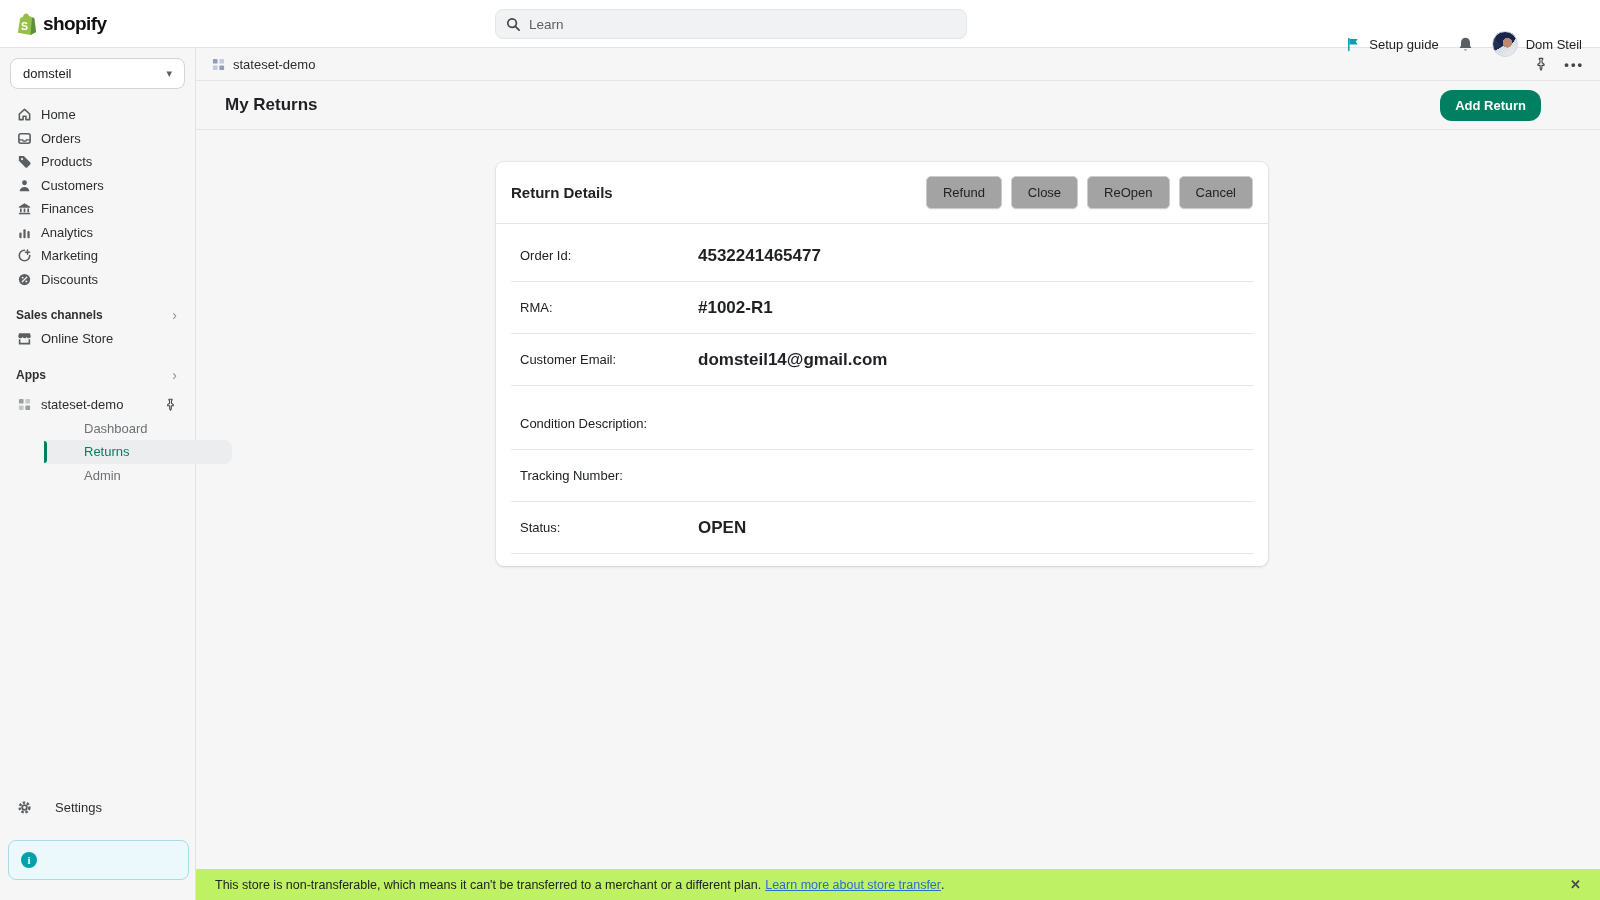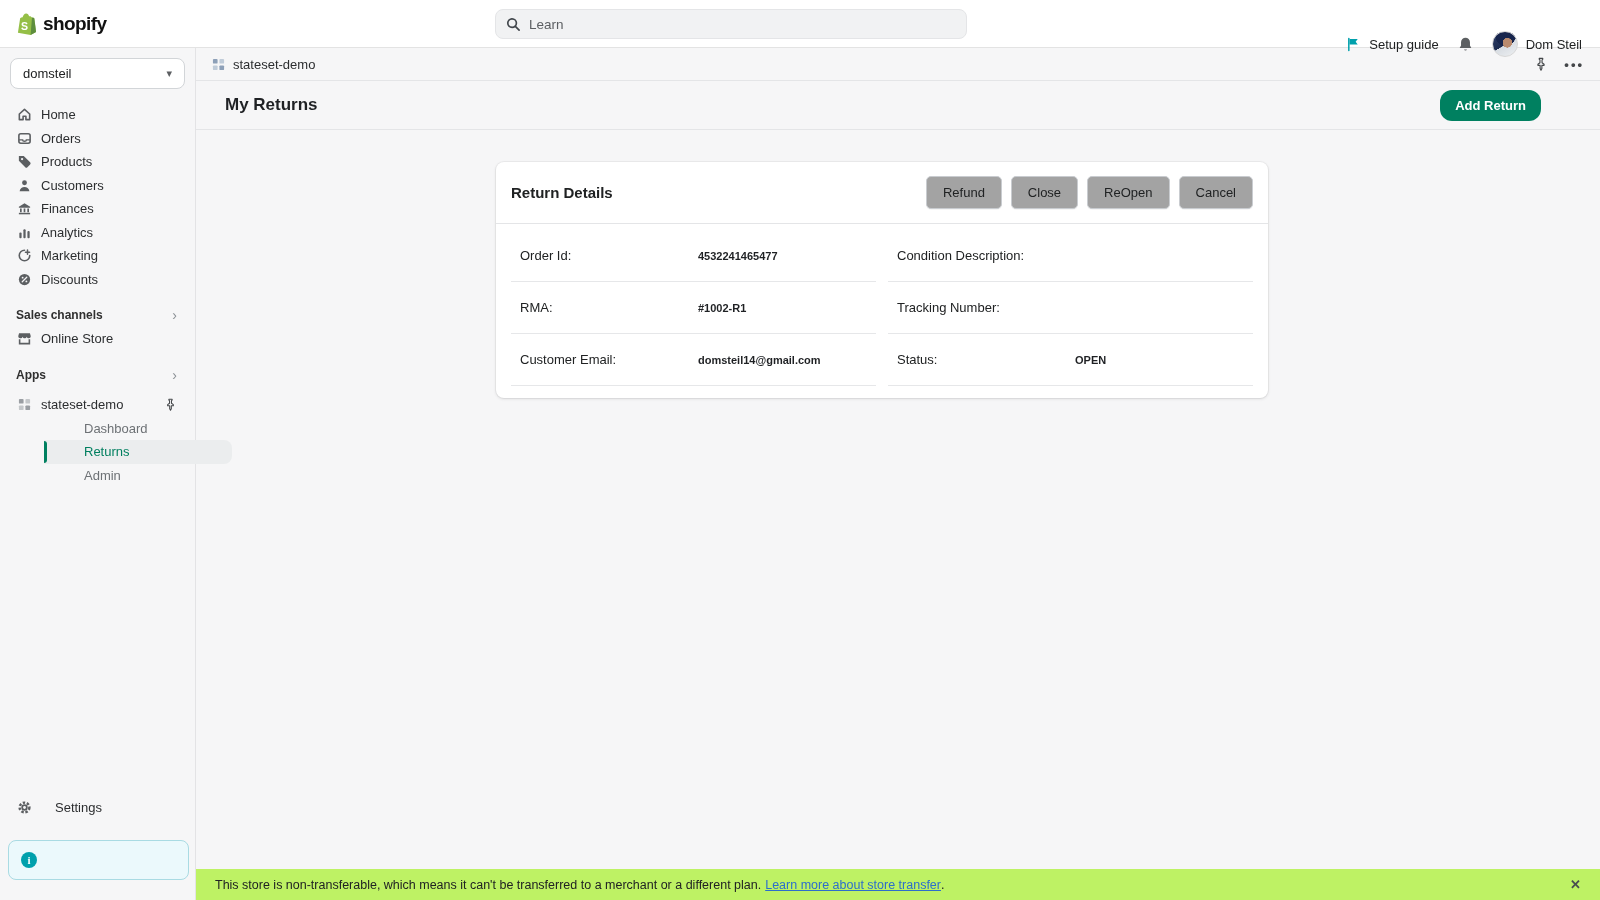--- a/index.html
+++ b/index.html
@@ -52,25 +52,25 @@
   .title-row { height:49px; display:flex; align-items:center; justify-content:space-between; padding:0 59px 0 29px; border-bottom:1px solid #e4e5e7; }
   .page-title { font-size:17px; font-weight:600; color:#1f2124; }
   .btn-primary { background:#008060; color:#fff; border:none; border-radius:12px; padding:8px 15px; font-size:13px; font-weight:600; font-family:inherit; cursor:pointer; }
 
   
   .card { margin:32px 0 0 300px; width:772px; background:#fff; border-radius:8px; box-shadow:0 0 0 1px rgba(63,63,68,.05), 0 1px 3px rgba(63,63,68,.15); }
   .card-head { height:62px; display:flex; align-items:center; padding:0 15px; border-bottom:1px solid #e4e5e7; }
   .card-title { font-size:15px; font-weight:700; color:#202223; }
   .card-actions { margin-left:auto; display:flex; gap:9px; }
   .btn-plain { background:#a3a3a3; border:1px solid #c9ccd0; border-radius:5px; padding:8px 16px; font-size:13px; color:#202223; font-family:inherit; cursor:pointer; box-shadow:0 1px 0 rgba(0,0,0,.04); }
-  .card-body { display:flex; gap:12px; padding:6px 15px 12px 15px; }
+  .card-body { display:flex; gap:12px; padding:6px 15px 12px 15px;flex-direction:column; }
   .fcol { flex:1 1 0; }
   .frow { height:52px; display:flex; align-items:center; border-bottom:1px solid #e6e7e9; padding-left:9px; }
   .flabel { width:178px; flex:0 0 178px; font-size:13px; color:#202223; }
-  .fvalue { font-size:11px; font-weight:700; color:#1f2124; }
+  .fvalue { font-size:17px; font-weight:700; color:#1f2124; }
 
   
   .banner { position:fixed; left:196px; right:0; bottom:0; height:31px; background:#bef264; display:flex; align-items:center; padding:0 19px; font-size:12.5px; color:#202223; z-index:25; }
   .banner a, .banner .blink { color:#2c6ecb; text-decoration:underline; cursor:pointer; margin-left:4px; }
   .banner-close { margin-left:auto; color:#4a4d50; font-size:13px; cursor:pointer; font-weight:600; }
 
   svg { display:block; }
 </style>
 </head>
 <body>

